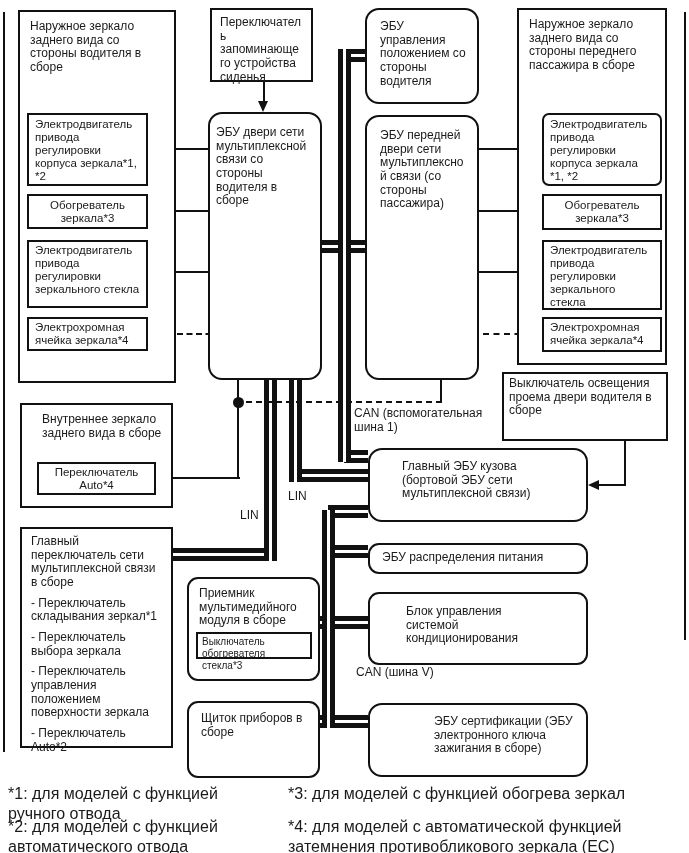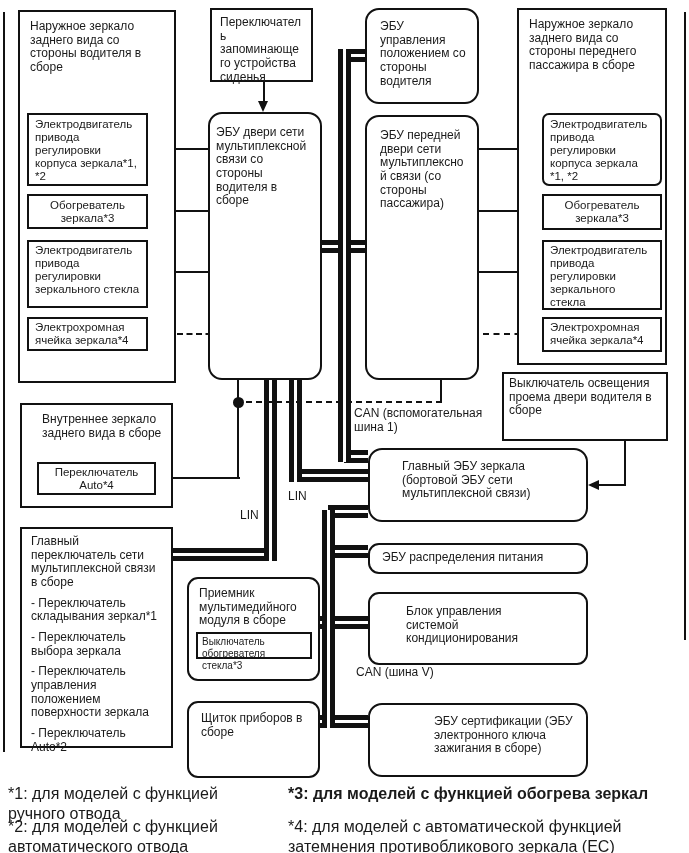--- a/index.html
+++ b/index.html
@@ -152,21 +152,21 @@
   </div>
   <div class="b" style="left:196px;top:632px;width:116px;height:27px;padding:2px 4px;font-size:10px;line-height:1.2;">
     <span>Выключатель обогревателя стекла*3</span>
   </div>
 
   <div class="b r2" style="left:187px;top:701px;width:133px;height:77px;padding:9px 10px 0 12px;">
     <span>Щиток приборов в сборе</span>
   </div>
 
   <div class="b r" style="left:368px;top:448px;width:220px;height:74px;padding:10px 50px 0 32px;">
-    <span>Главный ЭБУ зеркала (бортовой ЭБУ сети мультиплексной связи)</span>
+    <span>Главный ЭБУ кузова (бортовой ЭБУ сети мультиплексной связи)</span>
   </div>
 
   <div class="b r2" style="left:368px;top:543px;width:220px;height:31px;padding:6px 8px 0 12px;">
     <span>ЭБУ распределения питания</span>
   </div>
 
   <div class="b r2" style="left:368px;top:592px;width:220px;height:73px;padding:11px 60px 0 36px;">
     <span>Блок управления системой кондиционирования</span>
   </div>
 
@@ -174,16 +174,16 @@
     <span>ЭБУ сертификации (ЭБУ электронного ключа зажигания в сборе)</span>
   </div>
 
   <div class="lbl" style="left:354px;top:407px;width:150px;">CAN (вспомогательная шина 1)</div>
   <div class="lbl" style="left:288px;top:490px;">LIN</div>
   <div class="lbl" style="left:240px;top:509px;">LIN</div>
   <div class="lbl" style="left:356px;top:666px;">CAN (шина V)</div>
 
   <div class="fn" style="left:8px;top:784px;width:262px;">*1: для моделей с функцией ручного отвода</div>
   <div class="fn" style="left:8px;top:817px;width:262px;">*2: для моделей с функцией автоматического отвода</div>
-  <div class="fn" style="left:288px;top:784px;width:390px;font-weight:bold;">*3: для моделей с функцией обогрева зеркал</div>
+  <div class="fn" style="left:288px;top:784px;width:390px;">*3: для моделей с функцией обогрева зеркал</div>
   <div class="fn" style="left:288px;top:817px;width:392px;">*4: для моделей с автоматической функцией затемнения противобликового зеркала (EC)</div>
 
 </div>
 
 </body></html>

